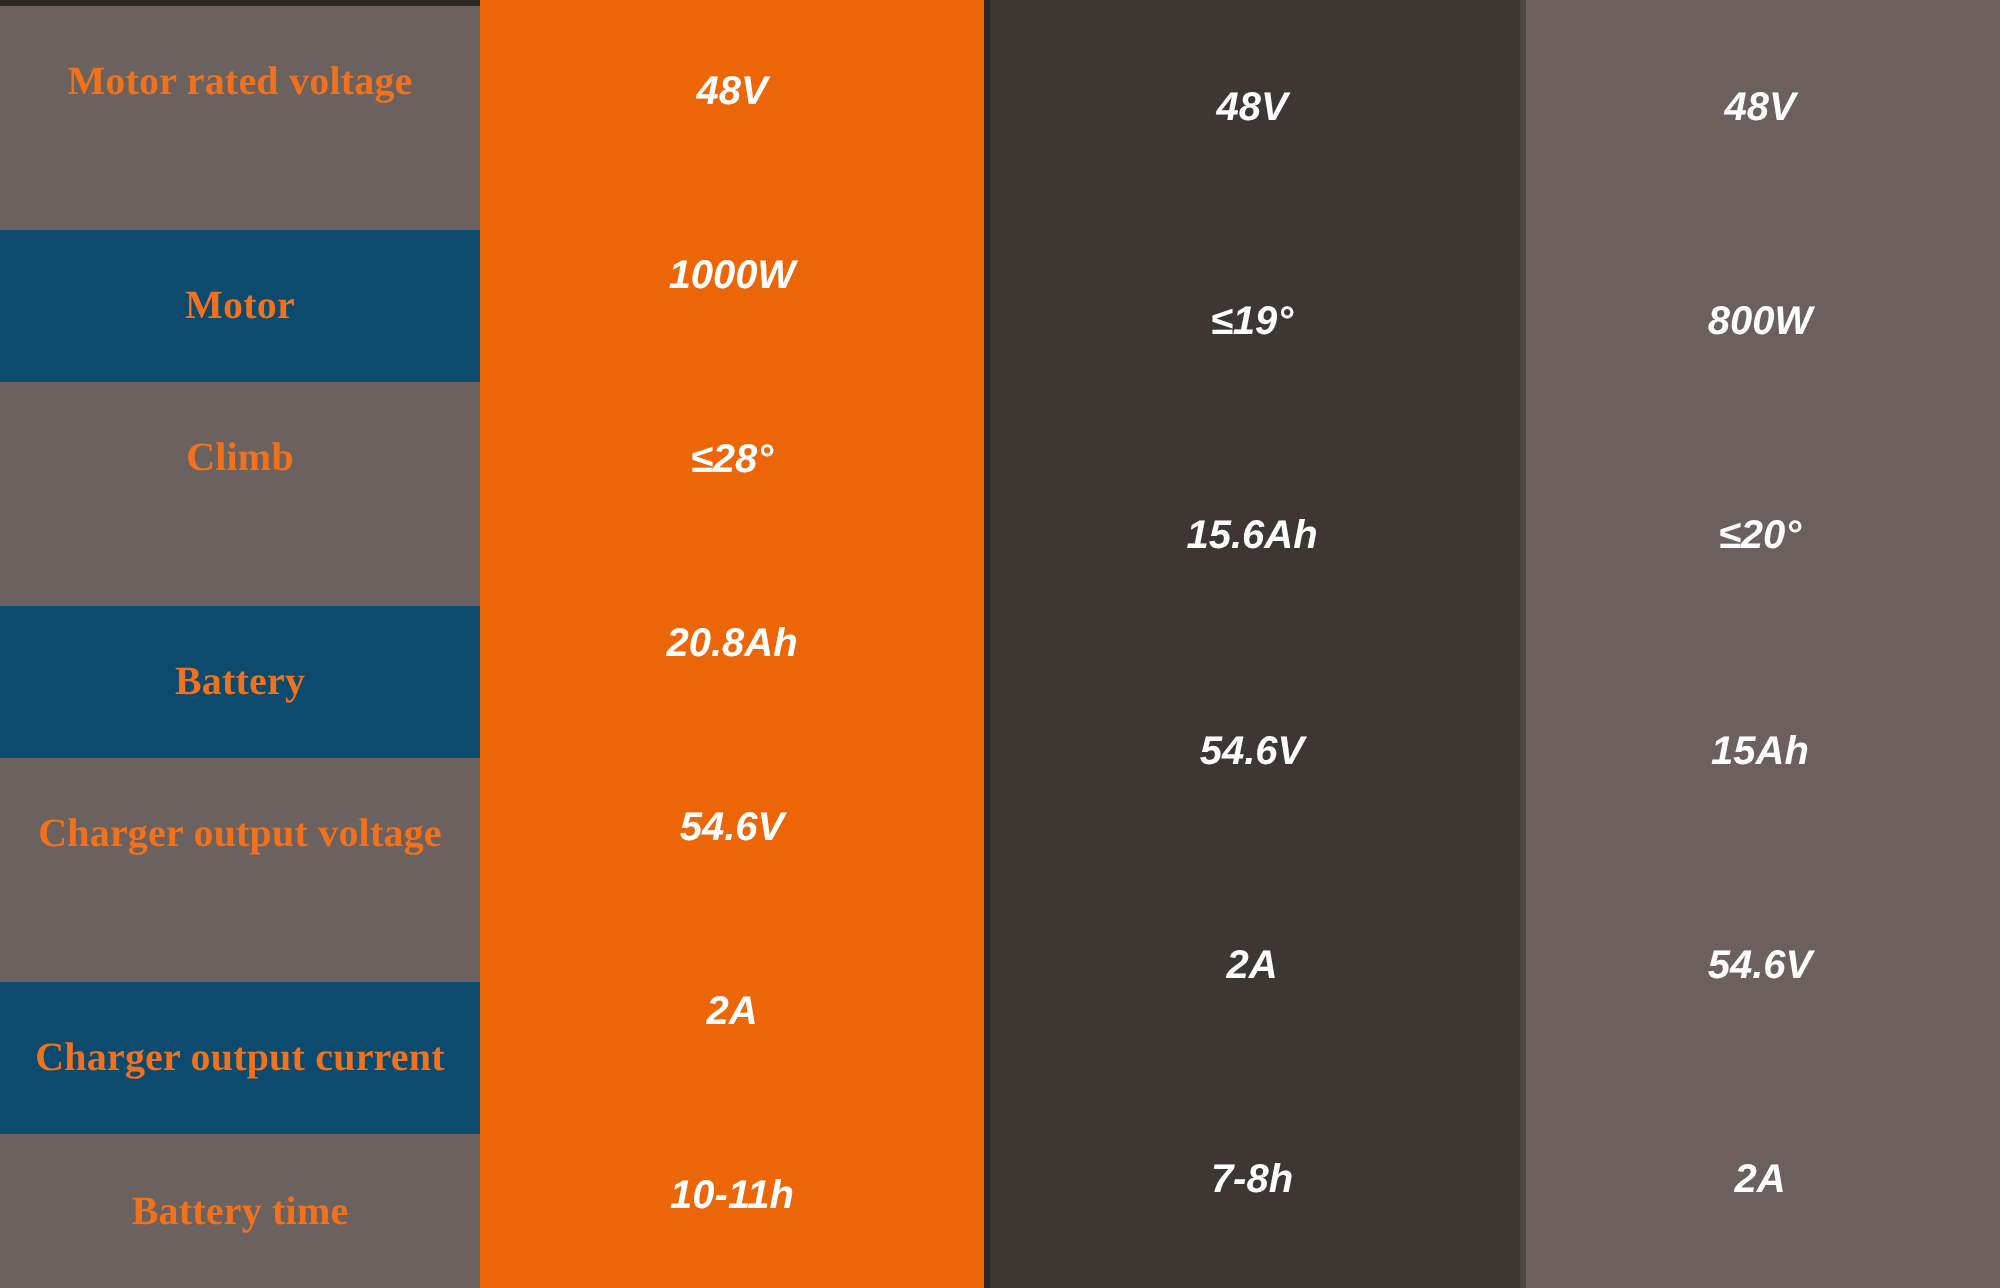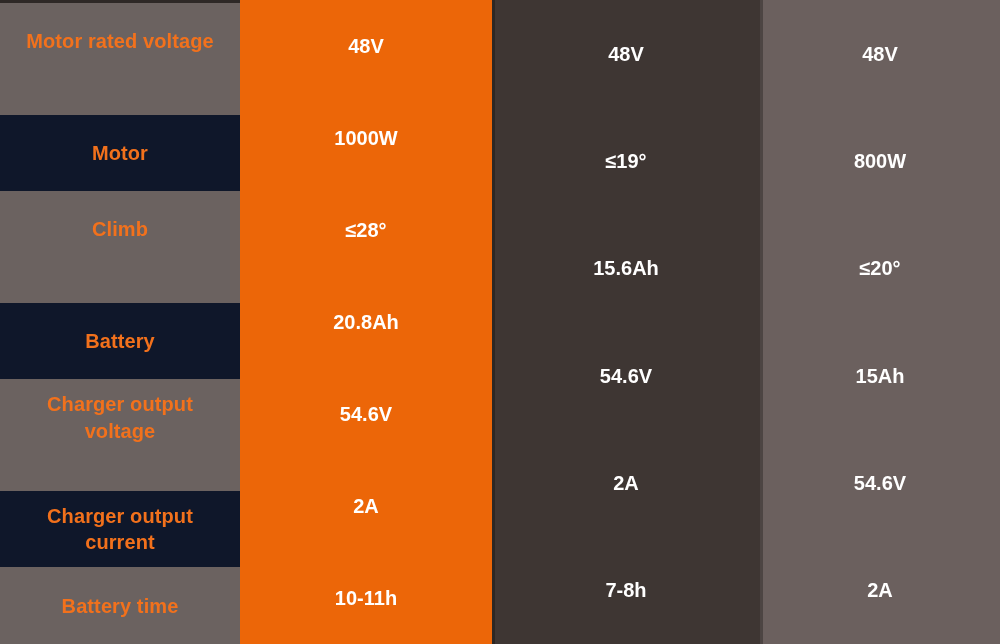--- a/index.html
+++ b/index.html
@@ -21,45 +21,47 @@
 
   
   .col-labels {
     width: 240px;
     flex: 0 0 240px;
     display: flex;
     flex-direction: column;
     background: #6b6260;
     border-top: 3px solid #2e2826;
     box-sizing: border-box;
+    font-family: Liberation Serif, serif;
   }
   .label-cell {
     flex: 1 1 0;
     display: flex;
     align-items: center;
     justify-content: center;
     text-align: center;
     padding: 0 10px;
     box-sizing: border-box;
     color: #f2711c;
     font-weight: bold;
     font-size: 20px;
     line-height: 1.32;
     letter-spacing: 0.1px;
   }
   .label-cell.alt {
-    background: #0f172a;
+    background: #0c4a6e;
     margin-top: 35px;
   }
 
   
   .col-values {
     display: flex;
     flex-direction: column;
     box-sizing: border-box;
+    font-style: italic;
   }
   .col-orange {
     width: 252px;
     flex: 0 0 252px;
     background: #ec6608;
   }
   .col-dark {
     width: 268px;
     flex: 0 0 268px;
     background: #3e3633;

